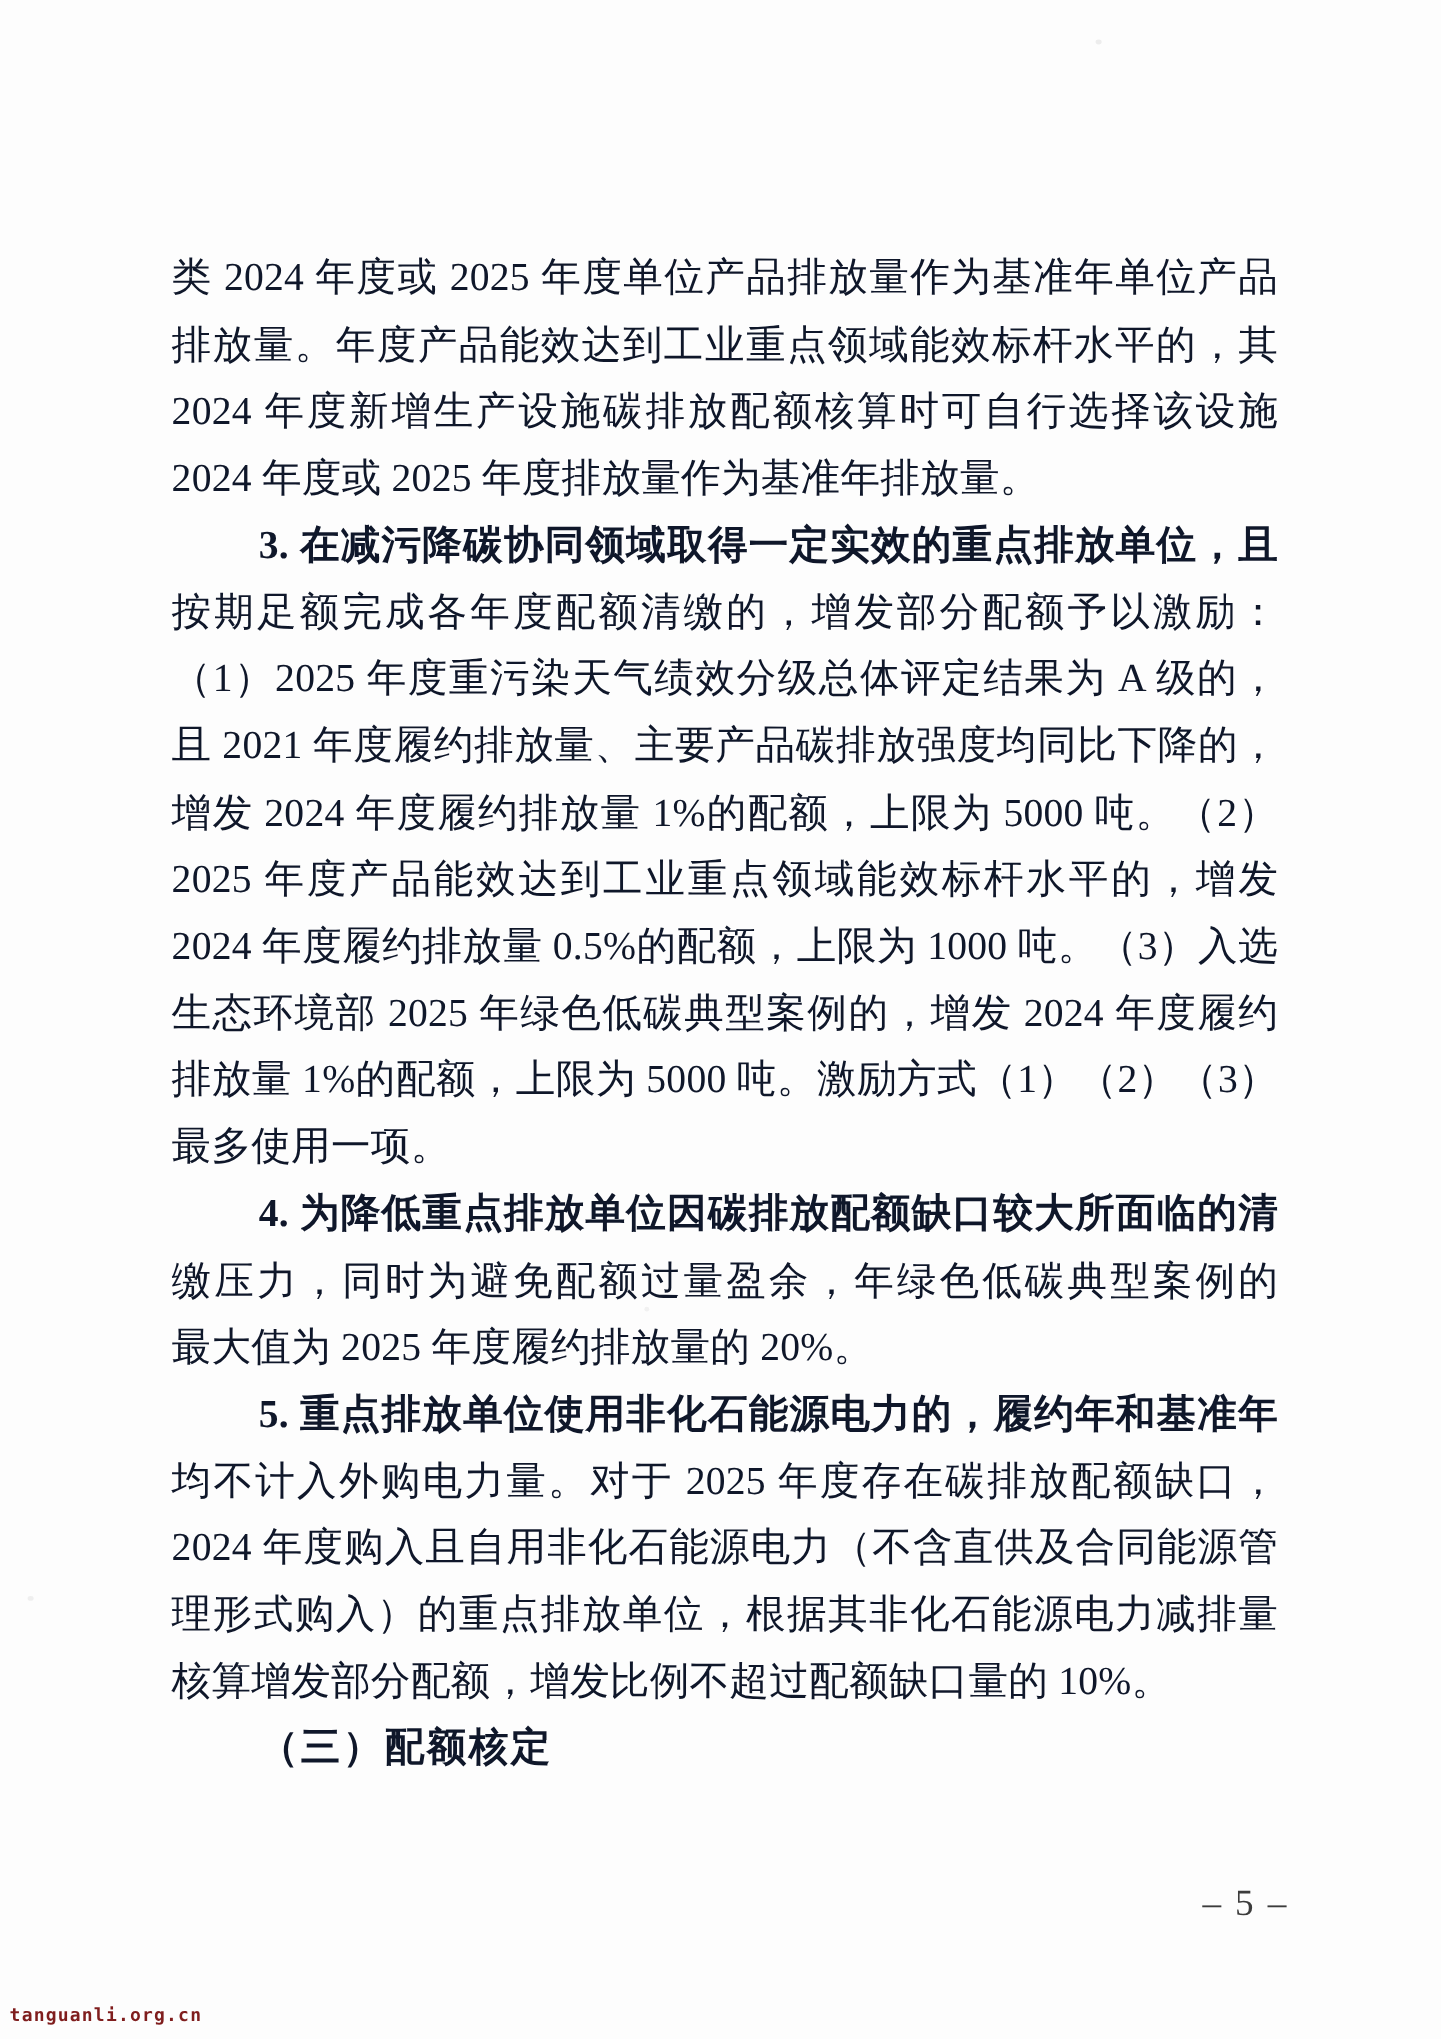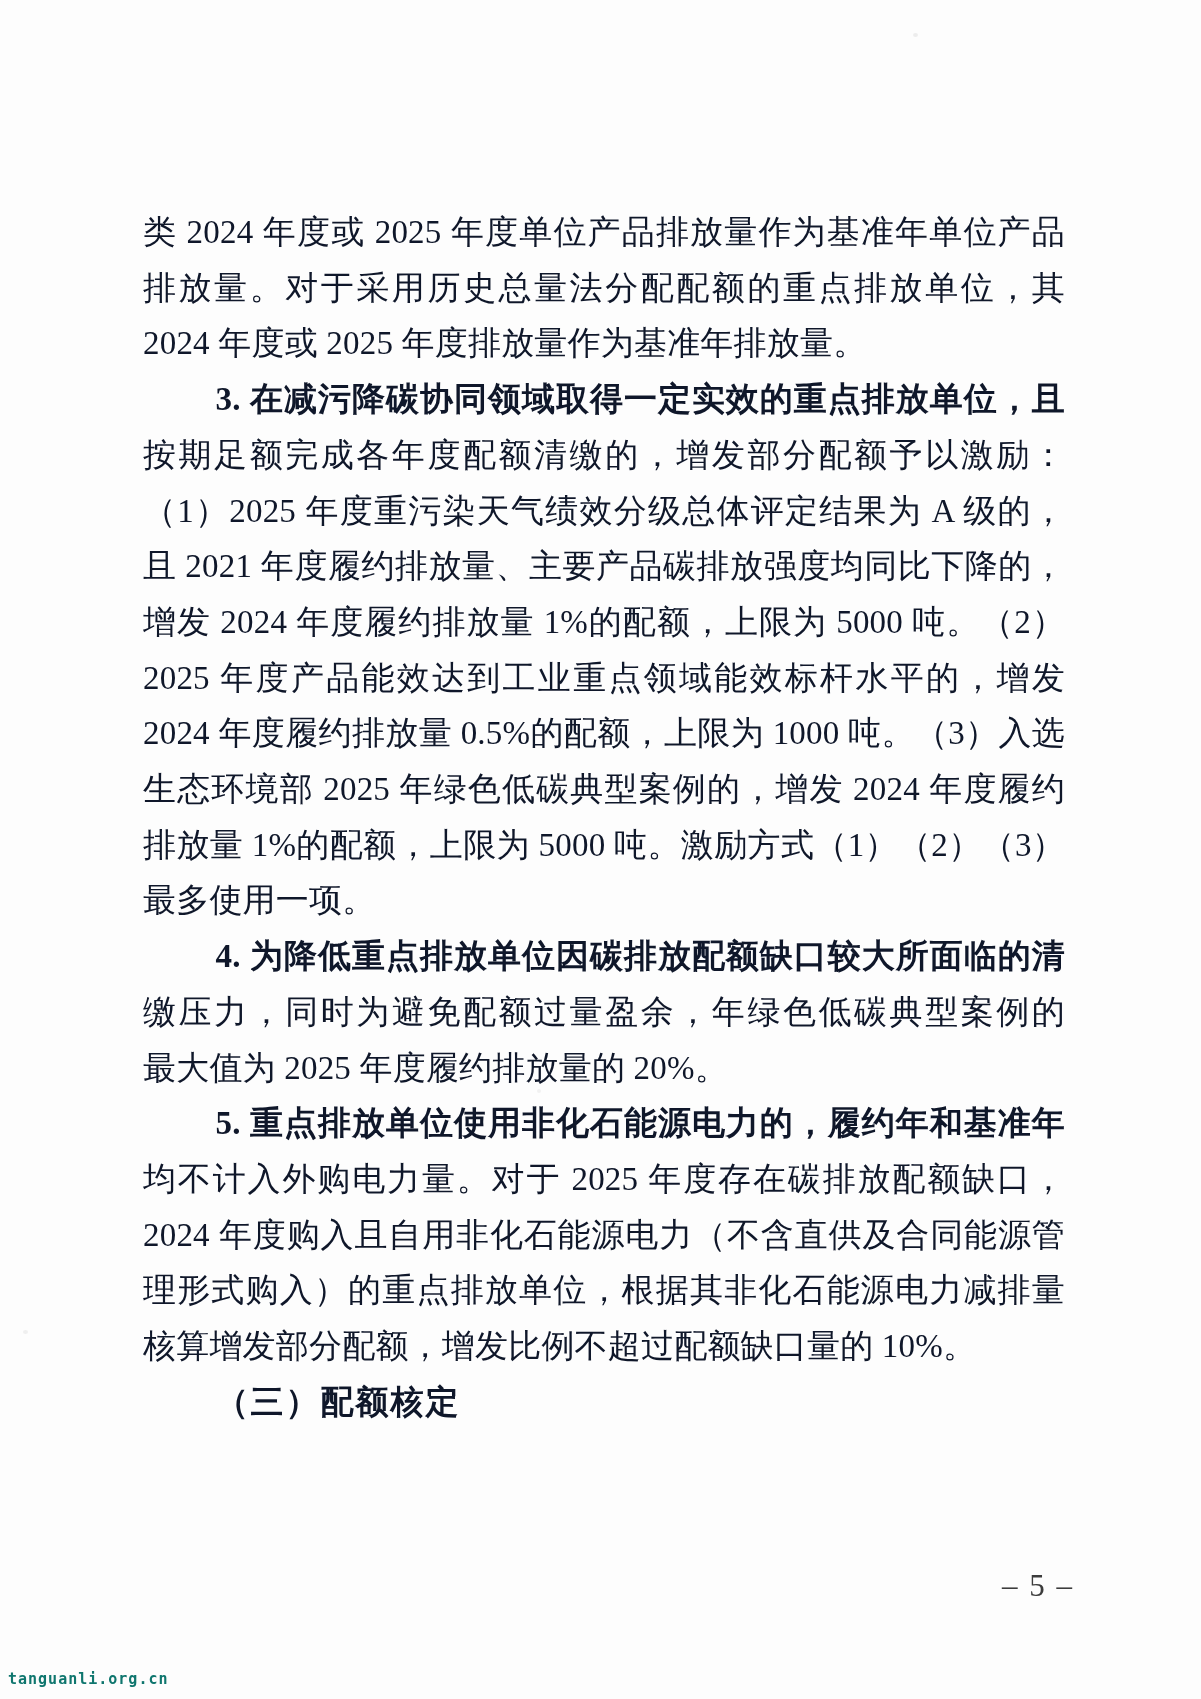--- a/index.html
+++ b/index.html
@@ -53,40 +53,41 @@
     letter-spacing: 2px;
   }
   .watermark {
     position: absolute;
     left: 8px;
     top: 1670px;
     font-family: "DejaVu Sans Mono", monospace;
     font-weight: bold;
     font-size: 15px;
     letter-spacing: 1px;
-    color: #0f766e;
+    color: #7f1d1d;
   }
   
   .speck {
     position: absolute;
     background: #ededed;
     border-radius: 50%;
   }
   .speck.s1 { left: 913px; top: 33px;  width: 5px; height: 4px; }
   .speck.s2 { left: 537px; top: 1089px; width: 4px; height: 4px; background:#f1f1f1; }
   .speck.s3 { left: 23px;  top: 1330px; width: 5px; height: 4px; background:#efefef; }
 </style>
 </head>
 <body>
 
 <div class="page">
 
   <div class="doc-body">
     <div class="line">类 2024 年度或 2025 年度单位产品排放量作为基准年单位产品</div>
-    <div class="line">排放量。对于采用历史总量法分配配额的重点排放单位，其</div>
+    <div class="line">排放量。年度产品能效达到工业重点领域能效标杆水平的，其</div>
+    <div class="line">2024 年度新增生产设施碳排放配额核算时可自行选择该设施</div>
     <div class="line flush">2024 年度或 2025 年度排放量作为基准年排放量。</div>
     <div class="line indent">3. 在减污降碳协同领域取得一定实效的重点排放单位，且</div>
     <div class="line">按期足额完成各年度配额清缴的，增发部分配额予以激励：</div>
     <div class="line">（1）2025 年度重污染天气绩效分级总体评定结果为 A 级的，</div>
     <div class="line">且 2021 年度履约排放量、主要产品碳排放强度均同比下降的，</div>
     <div class="line">增发 2024 年度履约排放量 1%的配额，上限为 5000 吨。（2）</div>
     <div class="line">2025 年度产品能效达到工业重点领域能效标杆水平的，增发</div>
     <div class="line">2024 年度履约排放量 0.5%的配额，上限为 1000 吨。（3）入选</div>
     <div class="line">生态环境部 2025 年绿色低碳典型案例的，增发 2024 年度履约</div>
     <div class="line">排放量 1%的配额，上限为 5000 吨。激励方式（1）（2）（3）</div>

